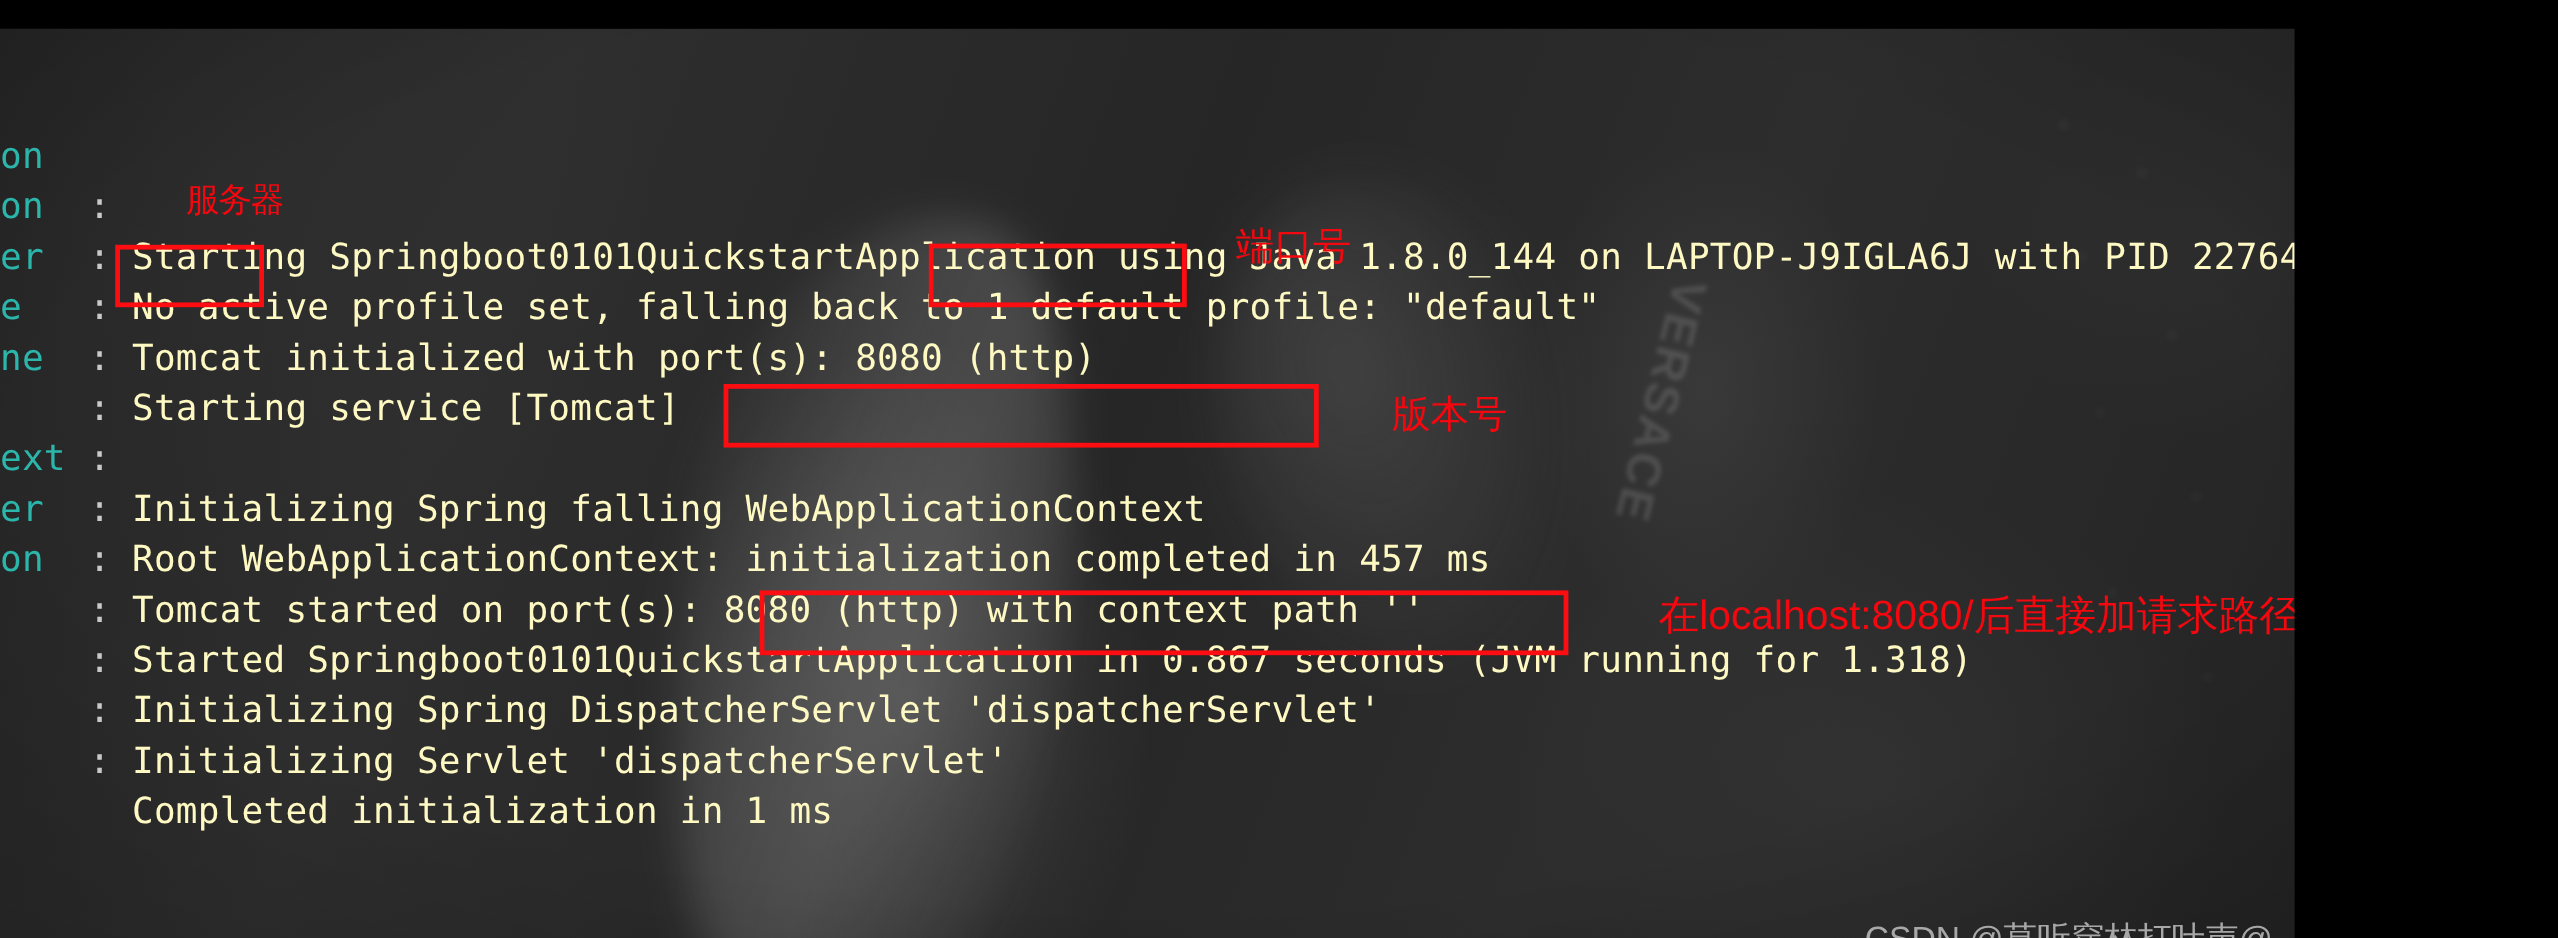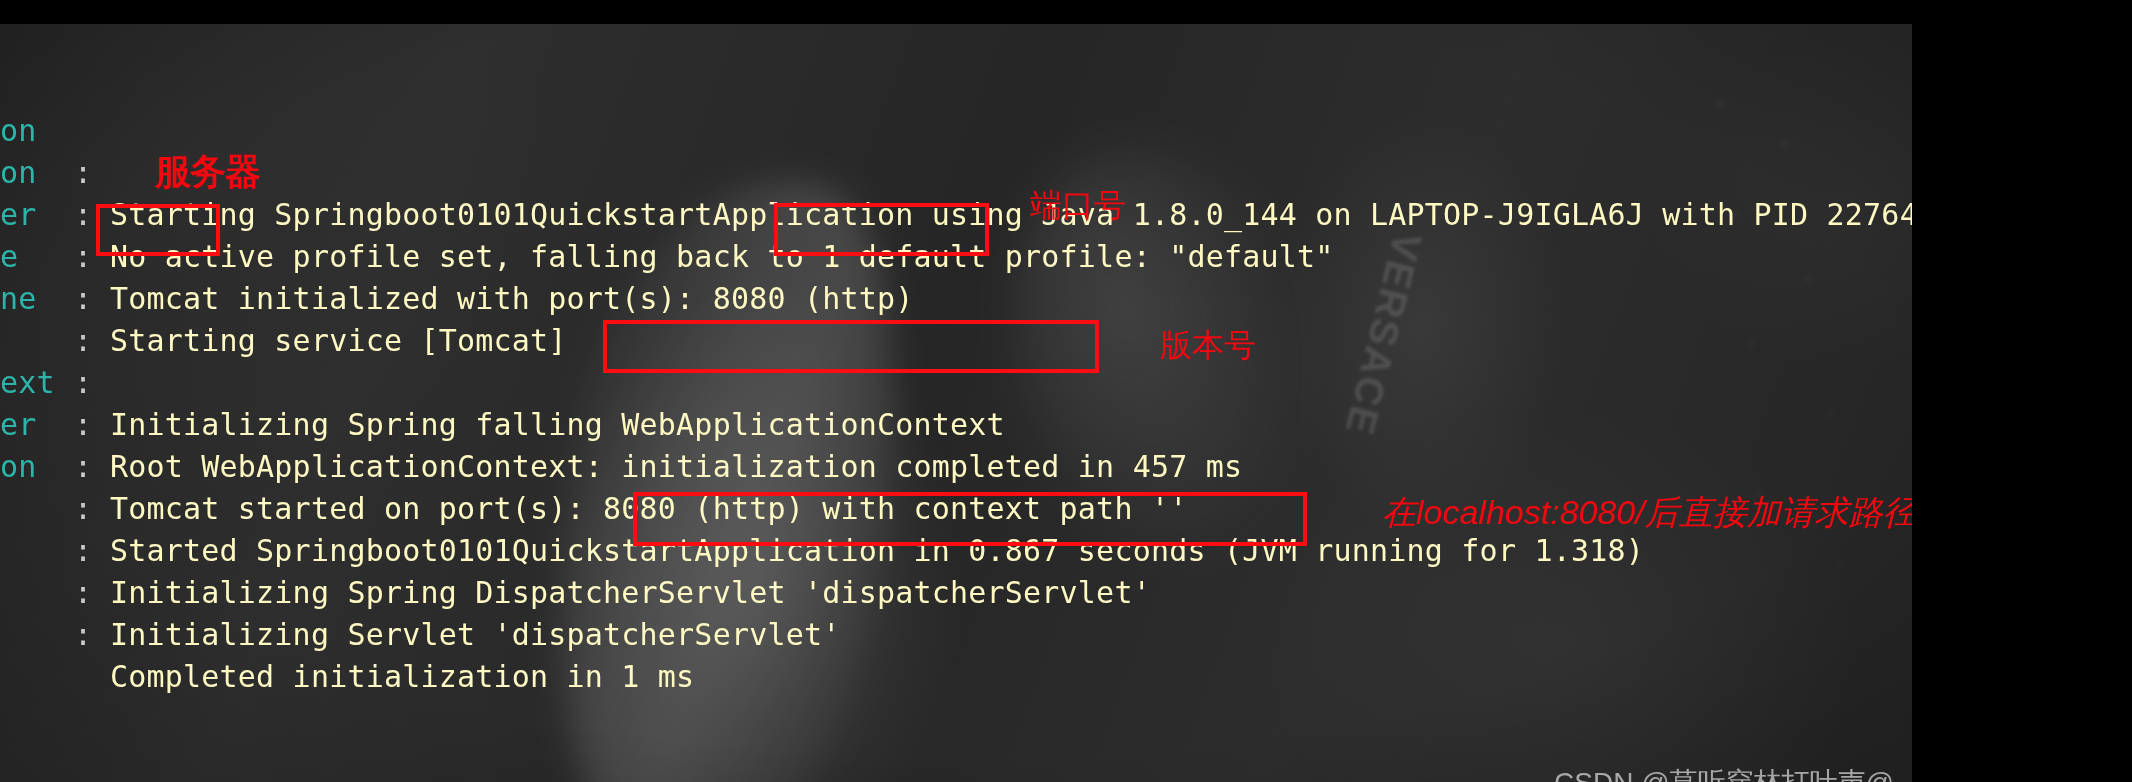--- a/index.html
+++ b/index.html
@@ -126,27 +126,26 @@
     position: absolute;
     color: #f3080f;
     font-family: "Liberation Sans", sans-serif;
     font-weight: 500;
     white-space: nowrap;
   }
   .note-cn {
     font-size: 32px;
   }
   .note-strike {
-    font-size: 36px;
-    font-weight: 700;
+    font-size: 28px;
+    font-weight: 400;
     letter-spacing: -1px;
   }
   .note-long {
     font-size: 34px;
-    font-style: italic;
   }
 
   
   #watermark {
     position: absolute;
     right: 18px;
     bottom: 4px;
     color: rgba(205,205,205,0.78);
     font-family: "Liberation Sans", sans-serif;
     font-size: 28px;

